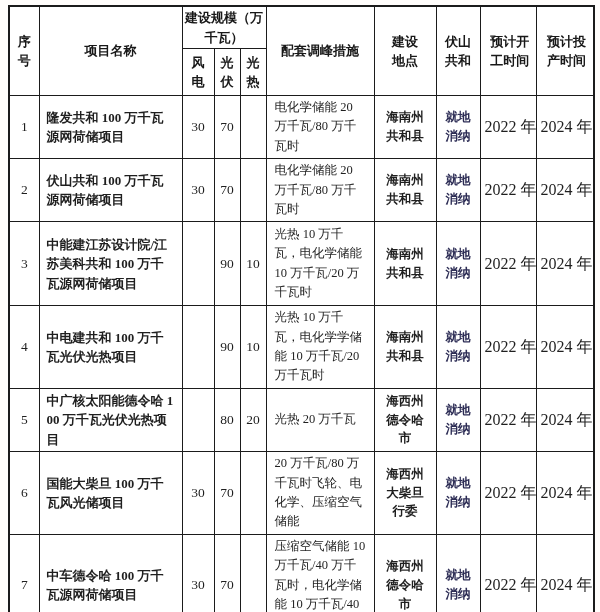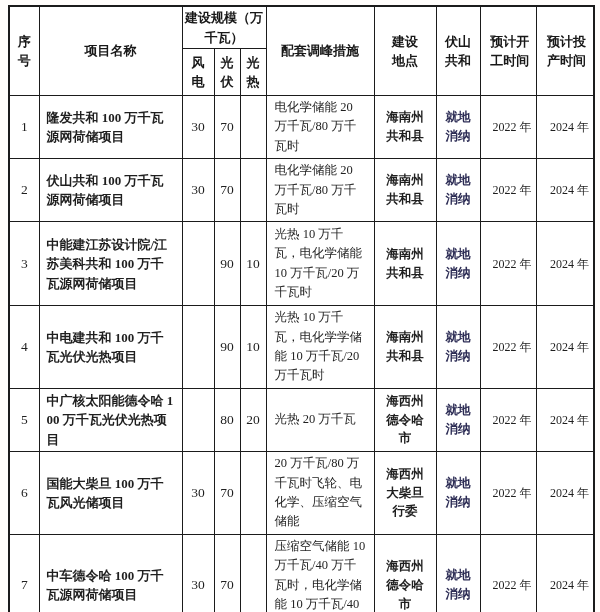--- a/index.html
+++ b/index.html
@@ -72,21 +72,21 @@
     font-size: 12.5px;
     font-weight: 600;
     line-height: 1.5;
   }
   td.c-consumption {
     font-size: 12.5px;
     font-weight: 700;
     color: #2d2d55;
   }
   td.c-date {
-    font-size: 12px;
+    font-size: 16px;
     font-weight: 400;
     white-space: nowrap;
     text-align: right;
   }
   tbody tr:nth-child(1) td { height: 54px; }
   tbody tr:nth-child(2) td { height: 55px; }
   tbody tr:nth-child(3) td { height: 79px; }
   tbody tr:nth-child(4) td { height: 76px; }
   tbody tr:nth-child(5) td { height: 56px; }
   tbody tr:nth-child(6) td { height: 76px; }

